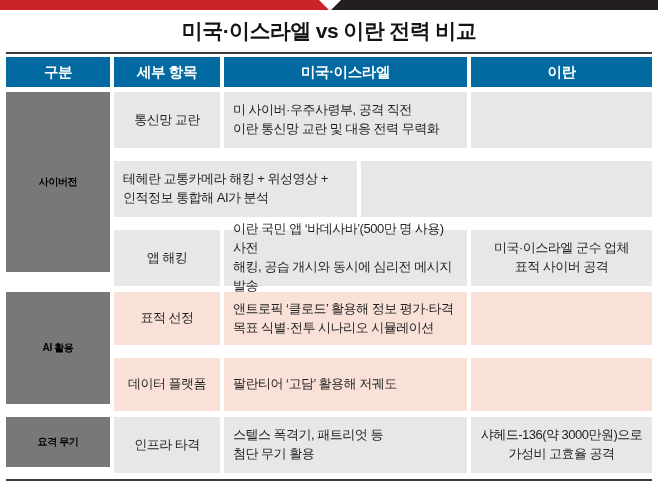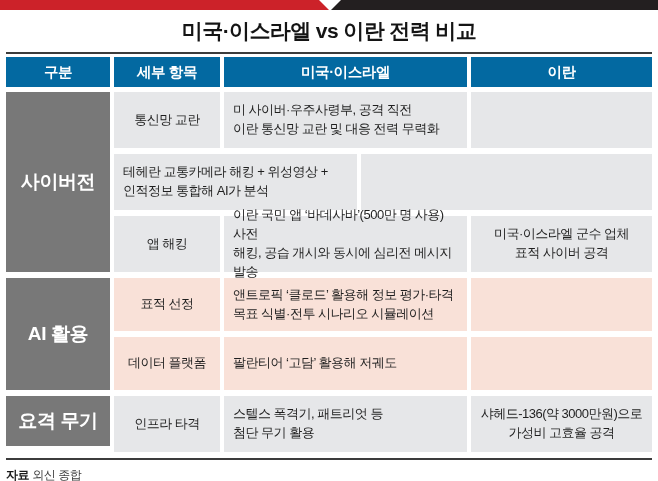--- a/index.html
+++ b/index.html
@@ -101,34 +101,34 @@
   .col-3 { width: 243px; flex: 0 0 243px; }
   .col-4 { flex: 1 1 auto; }
 
   .group-block {
     display: flex;
     gap: 4px;
     margin-bottom: 6px;
   }
   .group-label {
     background: #787878;
-    color: #ffffff;
-    font-size: 19px;
+    color: #000000;
+    font-size: 10px;
     font-weight: 700;
     letter-spacing: -0.4px;
     display: flex;
     align-items: center;
     justify-content: center;
     white-space: nowrap;
   }
   .group-rows {
     flex: 1 1 auto;
     display: flex;
     flex-direction: column;
-    gap: 6px;
+    gap: 13px;
   }
   .data-row {
     display: flex;
     gap: 4px;
   }
   .dcell {
     background: #e6e7e9;
     display: flex;
     align-items: center;
     font-size: 13px;

